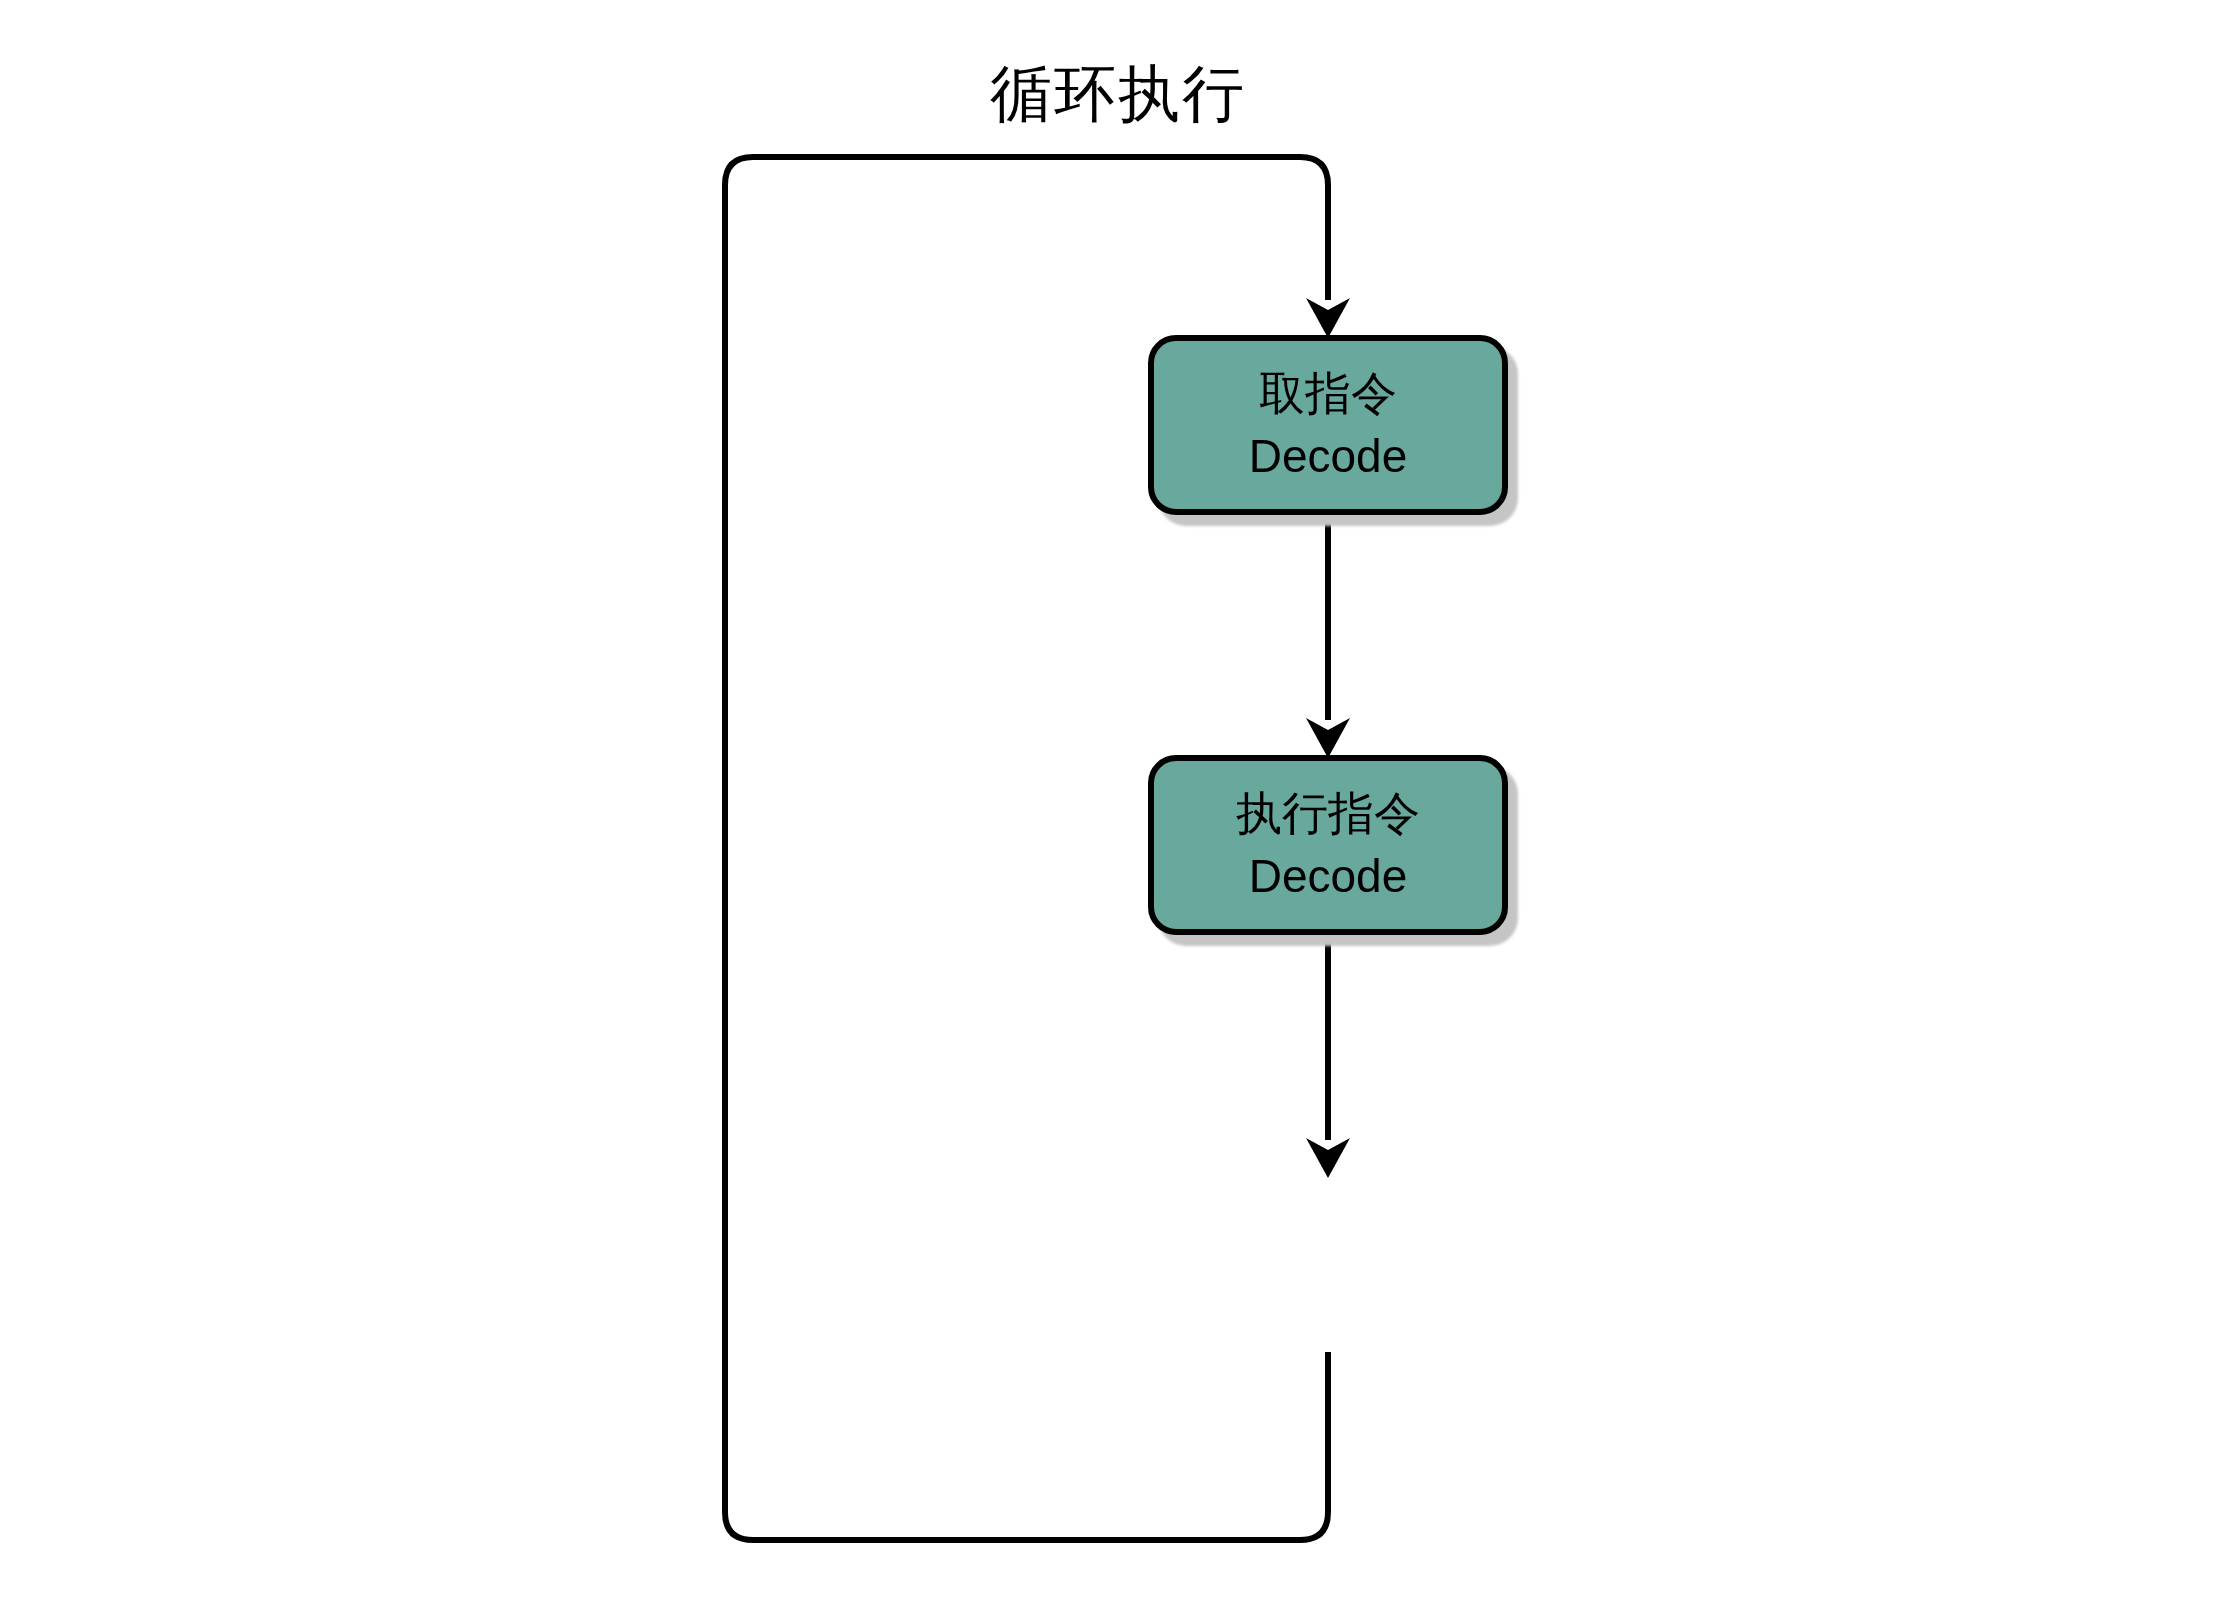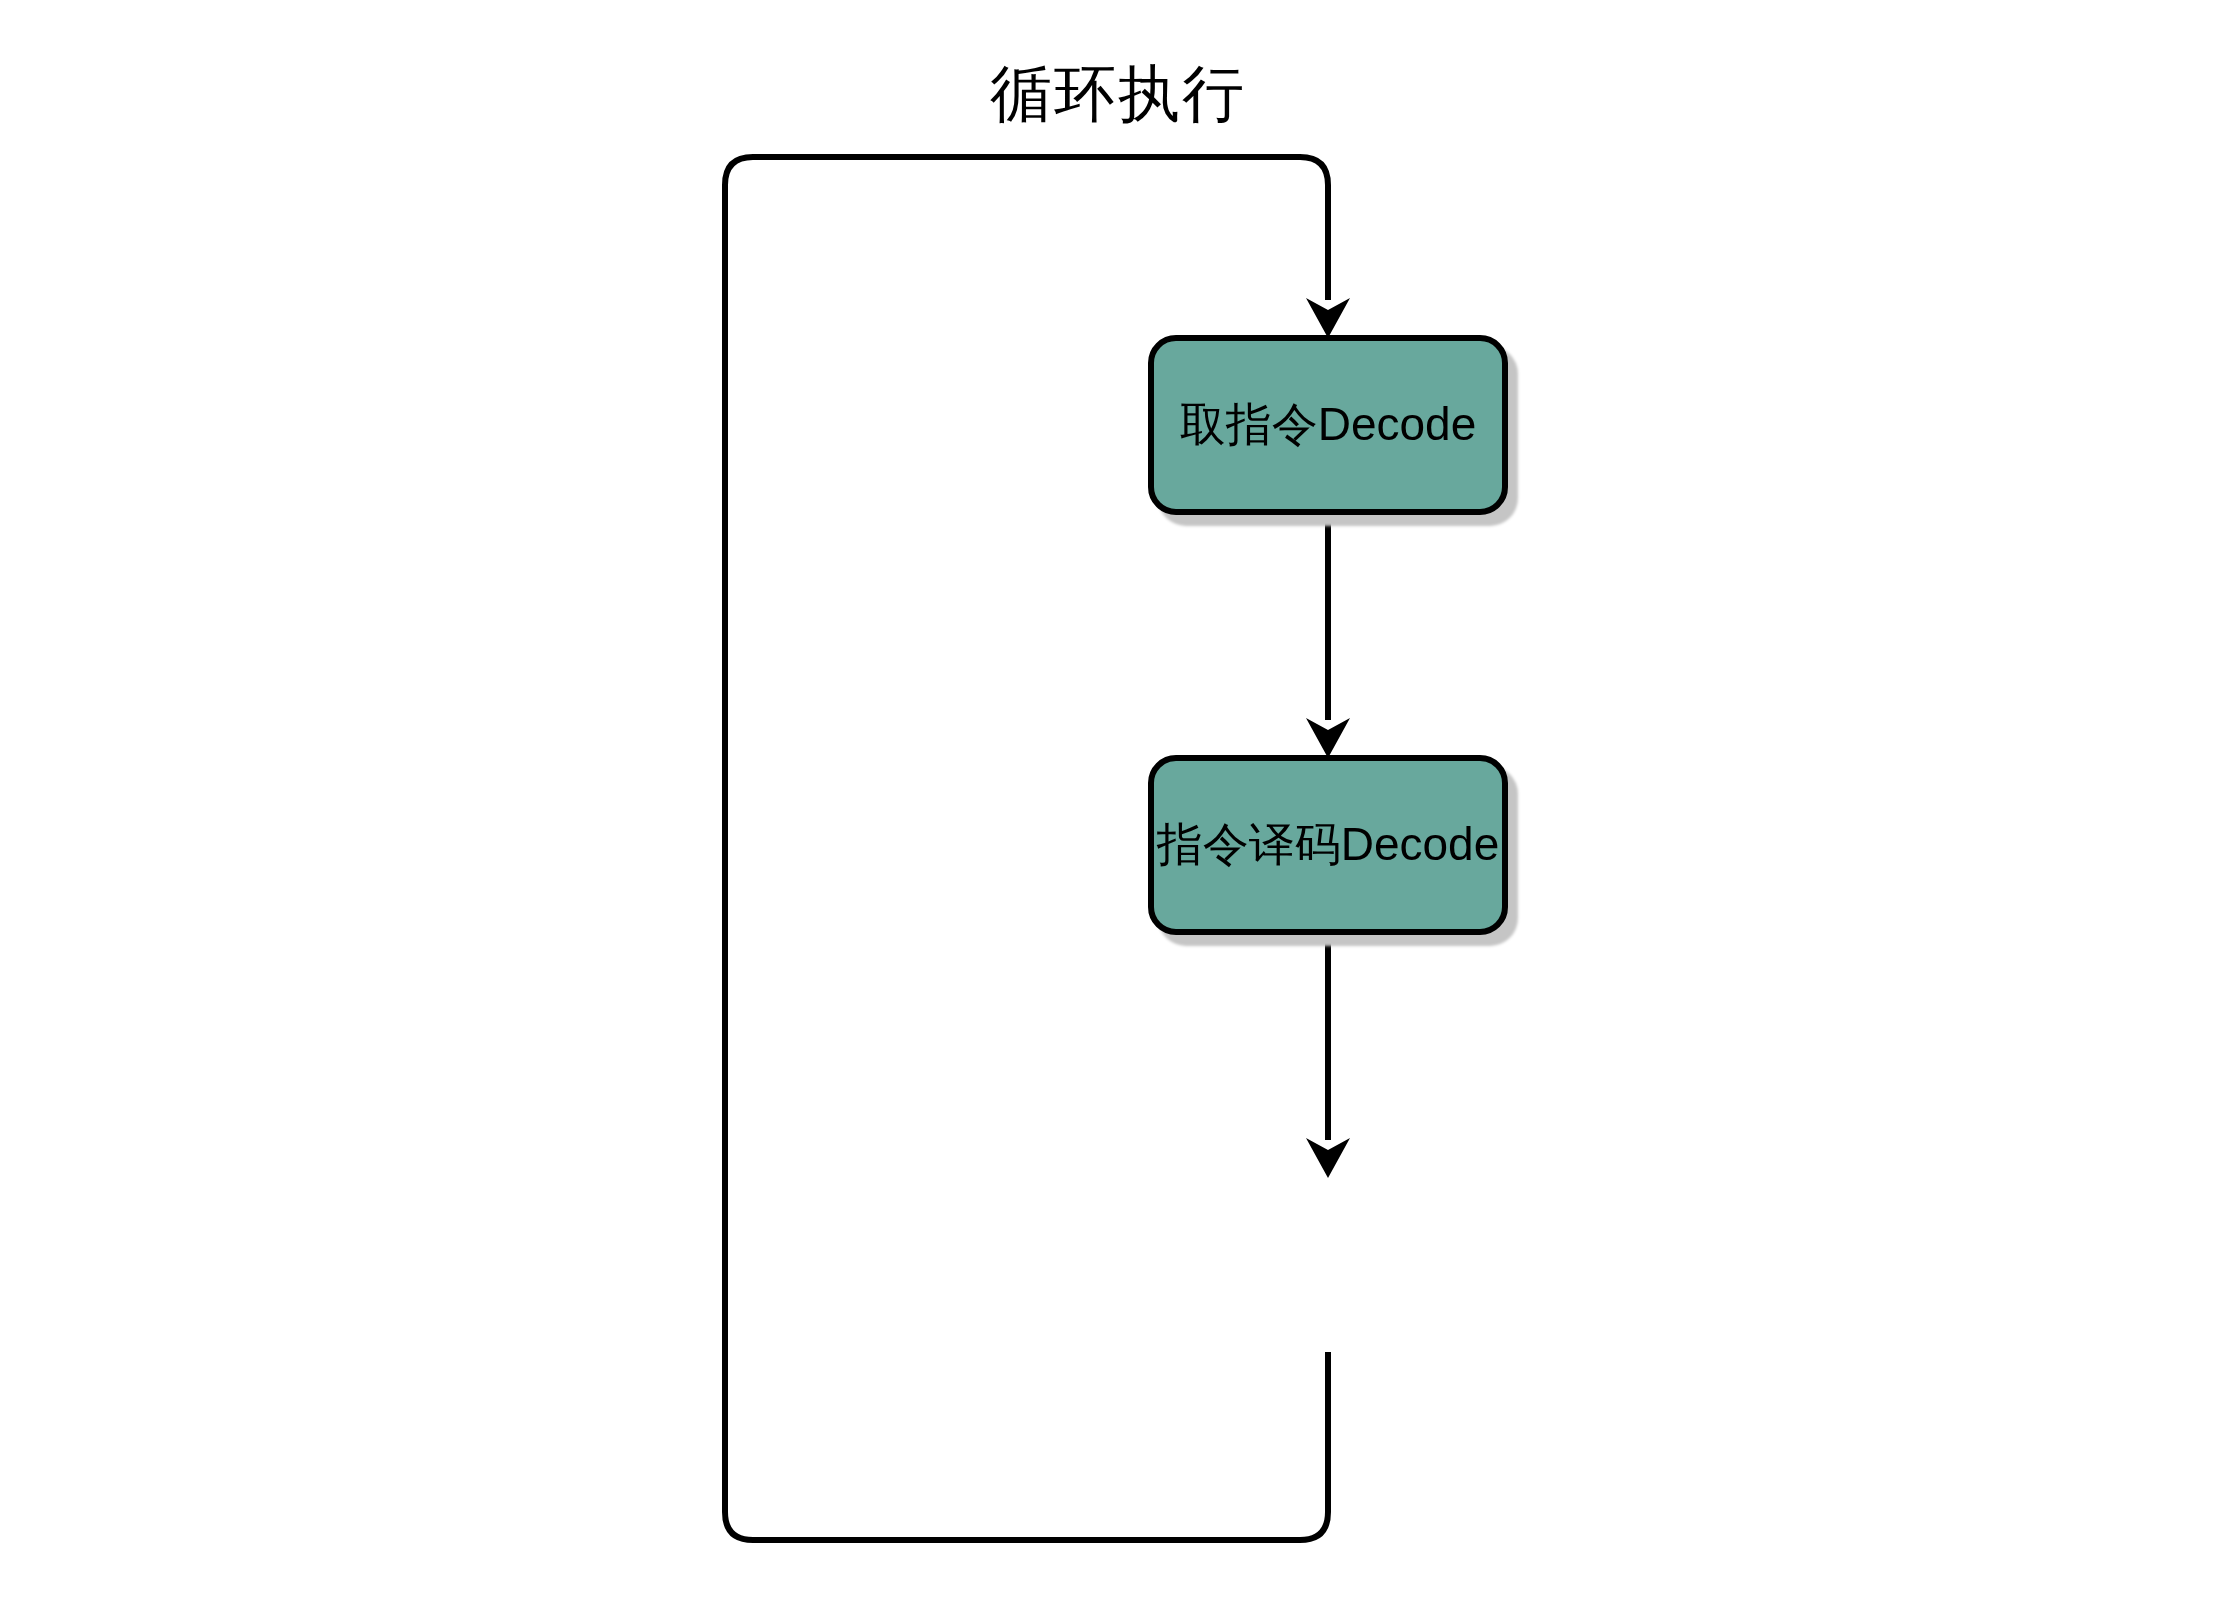--- a/index.html
+++ b/index.html
@@ -46,21 +46,21 @@
     position: absolute;
     left: 1148px;
     width: 360px;
     height: 180px;
     box-sizing: border-box;
     background: var(--node-fill, #68A89D);
     border: 6px solid var(--node-border, #000000);
     border-radius: 28px;
     box-shadow: 10px 11px 3px var(--shadow, #c5c5c5);
     display: flex;
-    flex-direction: row;
+    flex-direction: column;
     align-items: center;
     justify-content: center;
     text-align: center;
     color: #000000;
   }
   .node-fetch   { top: 335px; }
   .node-decode  { top: 755px; }
   .node-execute { top: 1175px; }
   .node .label-zh,
   .node .label-en {
@@ -96,18 +96,18 @@
     <path class="edge" d="M 1328 932 L 1328 1140"></path>
     <path class="arrowhead" d="M 1328 1178 L 1306 1138 L 1328 1150 L 1350 1138 Z"></path>
   </svg>
 
   <div class="node node-fetch">
     <div class="label-zh">取指令</div>
     <div class="label-en">Decode</div>
   </div>
 
   <div class="node node-decode">
-    <div class="label-zh">指令译码</div>
+    <div class="label-zh">执行指令</div>
     <div class="label-en">Decode</div>
   </div>
 
 
 </div>
 
 </body></html>

